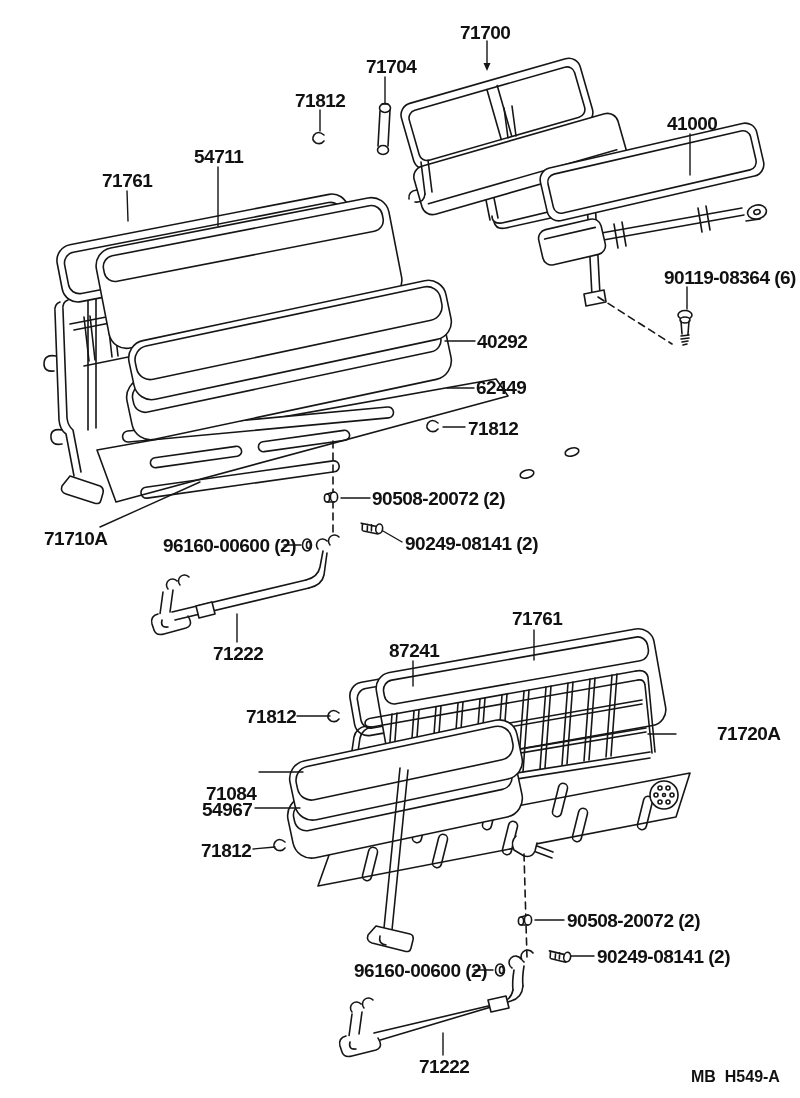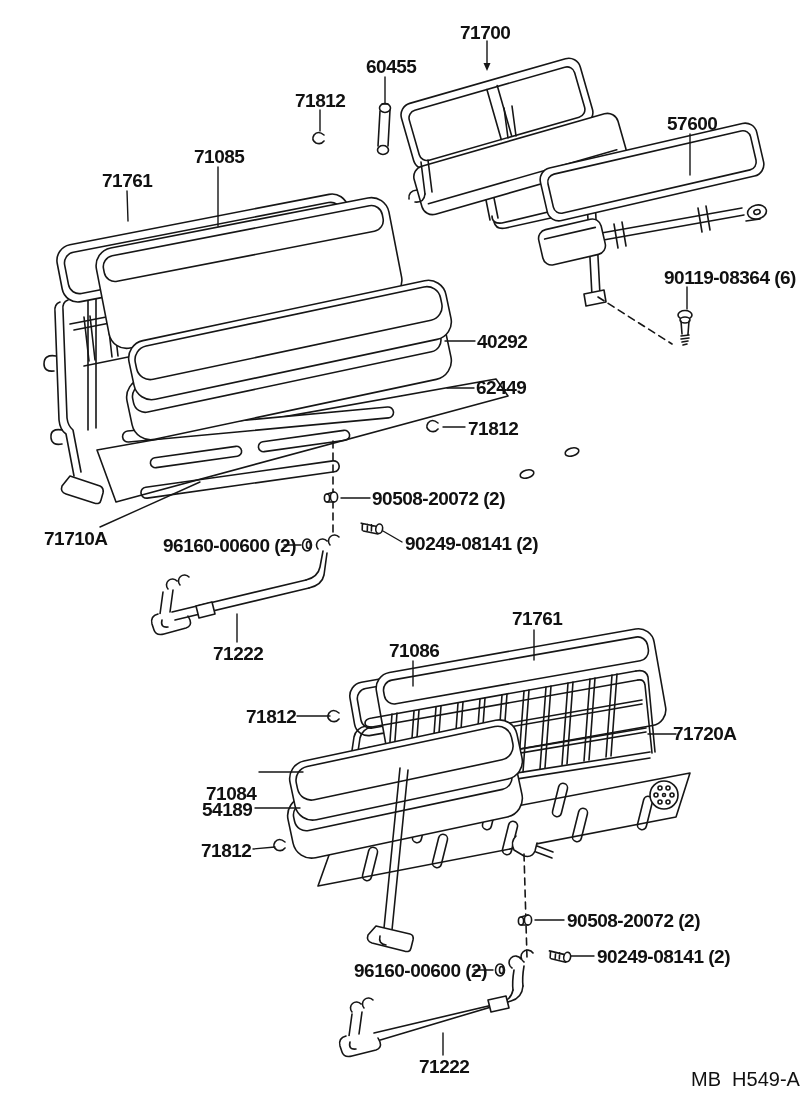--- a/index.html
+++ b/index.html
@@ -6,21 +6,21 @@
   .stage{
     position:relative;width:800px;height:1098px;background:#ffffff;
     font-family:"Liberation Sans",sans-serif;overflow:hidden;margin:0 auto;
   }
   .stage svg{position:absolute;left:0;top:0;}
   .callout{
     position:absolute;font-weight:bold;font-size:19px;line-height:1;
     letter-spacing:-0.5px;color:#111;white-space:pre;
   }
   .drawing-code{
-    position:absolute;font-weight:normal;font-size:20px;line-height:1;
+    position:absolute;font-weight:bold;font-size:16px;line-height:1;
     letter-spacing:0;color:#111;white-space:pre;text-align:center;
   }
 </style>
 </head>
 <body>
 
 <div class="stage">
 
 <svg viewBox="0 0 800 1098" width="800" height="1098">
   <defs>
@@ -265,40 +265,40 @@
                M297,716 L330,716 M648,734 L676,734 M259,772 L303,772
                M255,808 L300,808 M253,849 L275,847
                M535,920 L564,920 M571,956 L594,956 M474,970 L493,970
                M443,1033 L443,1055"></path>
       <path d="M487,71 l-3.5,-8 h7 z" fill="#161616" stroke="none"></path>
     </g>
   </g>
 </svg>
 
 <div class="callout" style="left:460px;top:23px">71700</div>
-<div class="callout" style="left:366px;top:57px">60455</div>
+<div class="callout" style="left:366px;top:57px">71704</div>
 <div class="callout" style="left:295px;top:91px">71812</div>
-<div class="callout" style="left:667px;top:114px">57600</div>
-<div class="callout" style="left:194px;top:147px">71085</div>
+<div class="callout" style="left:667px;top:114px">41000</div>
+<div class="callout" style="left:194px;top:147px">54711</div>
 <div class="callout" style="left:102px;top:171px">71761</div>
 <div class="callout" style="left:664px;top:268px">90119-08364 (6)</div>
 <div class="callout" style="left:477px;top:332px">40292</div>
 <div class="callout" style="left:476px;top:378px">62449</div>
 <div class="callout" style="left:468px;top:419px">71812</div>
 <div class="callout" style="left:372px;top:489px">90508-20072 (2)</div>
 <div class="callout" style="left:44px;top:529px">71710A</div>
 <div class="callout" style="left:163px;top:536px">96160-00600 (2)</div>
 <div class="callout" style="left:405px;top:534px">90249-08141 (2)</div>
 <div class="callout" style="left:213px;top:644px">71222</div>
 <div class="callout" style="left:512px;top:609px">71761</div>
-<div class="callout" style="left:389px;top:641px">71086</div>
+<div class="callout" style="left:389px;top:641px">87241</div>
 <div class="callout" style="left:246px;top:707px">71812</div>
-<div class="callout" style="left:673px;top:724px">71720A</div>
+<div class="callout" style="left:717px;top:724px">71720A</div>
 <div class="callout" style="left:206px;top:784px">71084</div>
-<div class="callout" style="left:202px;top:800px">54189</div>
+<div class="callout" style="left:202px;top:800px">54967</div>
 <div class="callout" style="left:201px;top:841px">71812</div>
 <div class="callout" style="left:567px;top:911px">90508-20072 (2)</div>
 <div class="callout" style="left:597px;top:947px">90249-08141 (2)</div>
 <div class="callout" style="left:354px;top:961px">96160-00600 (2)</div>
 <div class="callout" style="left:419px;top:1057px">71222</div>
 
 <div class="drawing-code" style="left:691px;top:1069px">MB  H549-A</div>
 
 </div>
 

